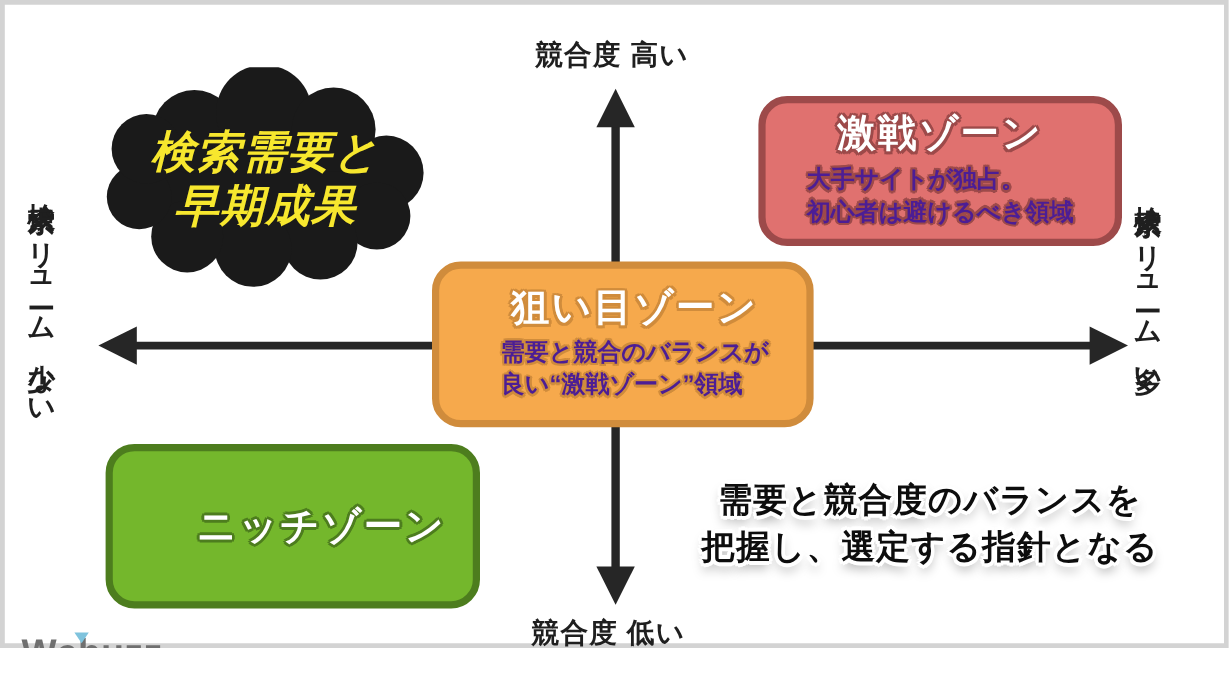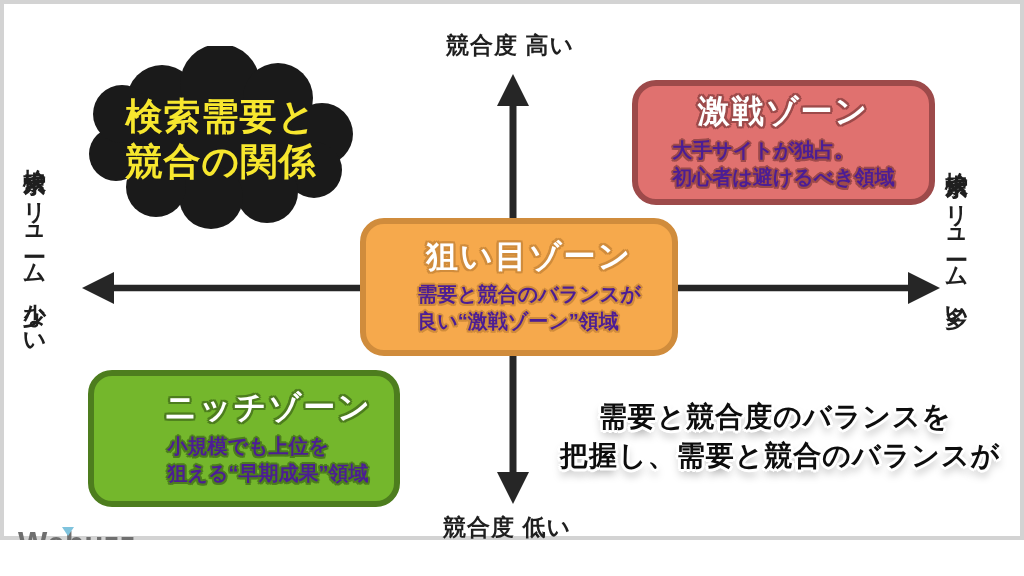--- a/index.html
+++ b/index.html
@@ -12,21 +12,21 @@
   #axes{position:absolute;left:0;top:0;z-index:1;}
   .axis-label-h{
     position:absolute;z-index:3;font-size:23px;font-weight:800;color:#1f1f1f;
     white-space:nowrap;letter-spacing:1px;
   }
   .axis-label-v{
     position:absolute;z-index:3;font-size:23px;font-weight:800;color:#1f1f1f;
     writing-mode:vertical-rl;letter-spacing:3px;white-space:nowrap;
   }
   
-  #cloud-wrap{position:absolute;left:70px;top:46px;width:302px;height:186px;z-index:3;}
+  #cloud-wrap{position:absolute;left:70px;top:56px;width:302px;height:186px;z-index:3;font-style:italic;}
   #cloud-wrap svg{position:absolute;left:0;top:0;}
   #cloud-text{
     position:absolute;left:0;top:0;width:100%;height:100%;
     display:flex;flex-direction:column;align-items:center;justify-content:center;
     color:#f7e72e;font-size:37px;font-weight:900;line-height:1.22;text-align:center;
     letter-spacing:1px;
   }
   
   .zone-box{
     position:absolute;z-index:2;box-sizing:border-box;border-radius:24px;
@@ -99,21 +99,21 @@
         <circle cx="244" cy="124" r="28"></circle>
         <circle cx="197" cy="146" r="31"></circle>
         <circle cx="141" cy="151" r="32"></circle>
         <circle cx="86" cy="141" r="30"></circle>
         <circle cx="46" cy="108" r="27"></circle>
         <circle cx="52" cy="68" r="29"></circle>
       </g>
     </svg>
     <div id="cloud-text">
       <div>検索需要と</div>
-      <div>競合の関係</div>
+      <div>早期成果</div>
     </div>
   </div>
 
   <div id="zone-battle" class="zone-box">
     <div class="zone-title">激戦ゾーン</div>
     <div class="zone-desc">
       <div>大手サイトが独占。</div>
       <div>初心者は避けるべき領域</div>
     </div>
   </div>
@@ -121,29 +121,25 @@
   <div id="zone-sweet" class="zone-box">
     <div class="zone-title">狙い目ゾーン</div>
     <div class="zone-desc">
       <div>需要と競合のバランスが</div>
       <div>良い“激戦ゾーン”領域</div>
     </div>
   </div>
 
   <div id="zone-niche" class="zone-box">
     <div class="zone-title">ニッチゾーン</div>
-    <div class="zone-desc">
-      <div>小規模でも上位を</div>
-      <div>狙える“早期成果”領域</div>
-    </div>
   </div>
 
   <div id="note">
     <div>需要と競合度のバランスを</div>
-    <div>把握し、需要と競合のバランスが</div>
+    <div>把握し、選定する指針となる</div>
   </div>
 
   <div id="logo">
     <span>Webuzz</span>
     <span id="logo-accent"></span>
   </div>
 
 </div>
 
 </body></html>

